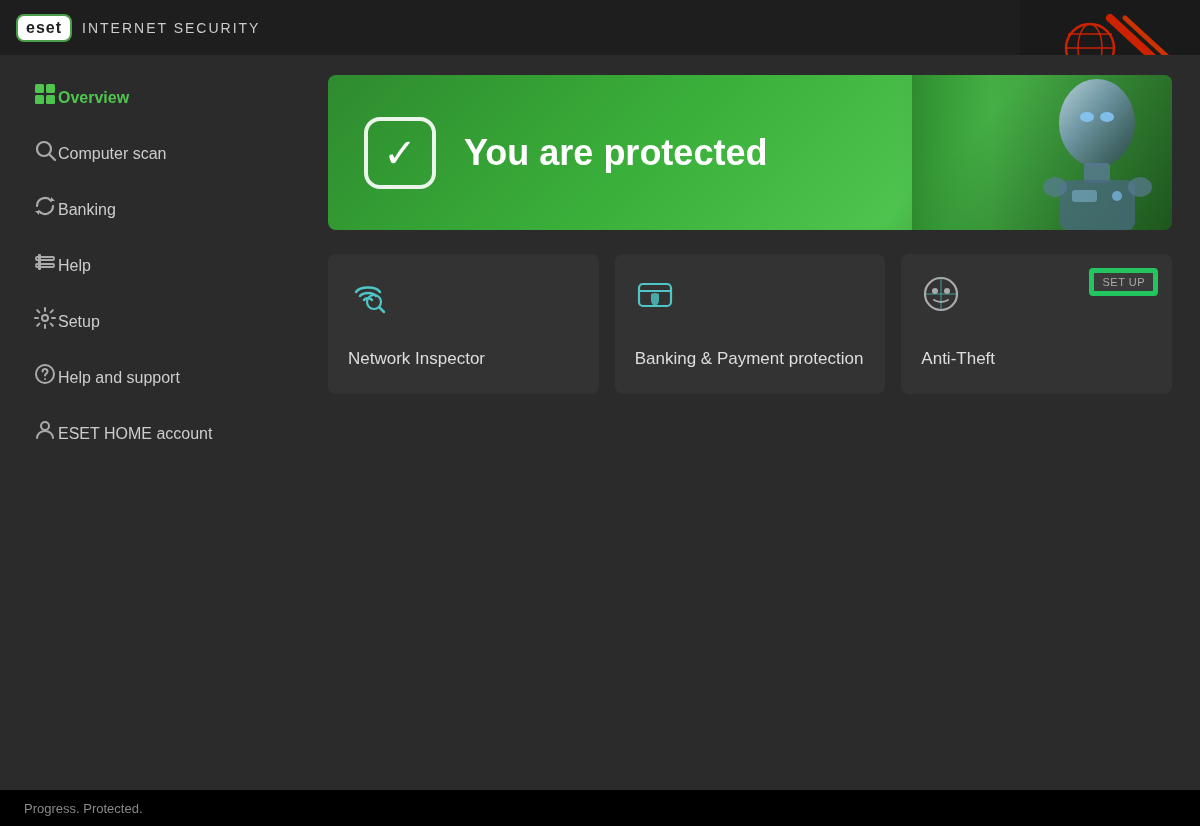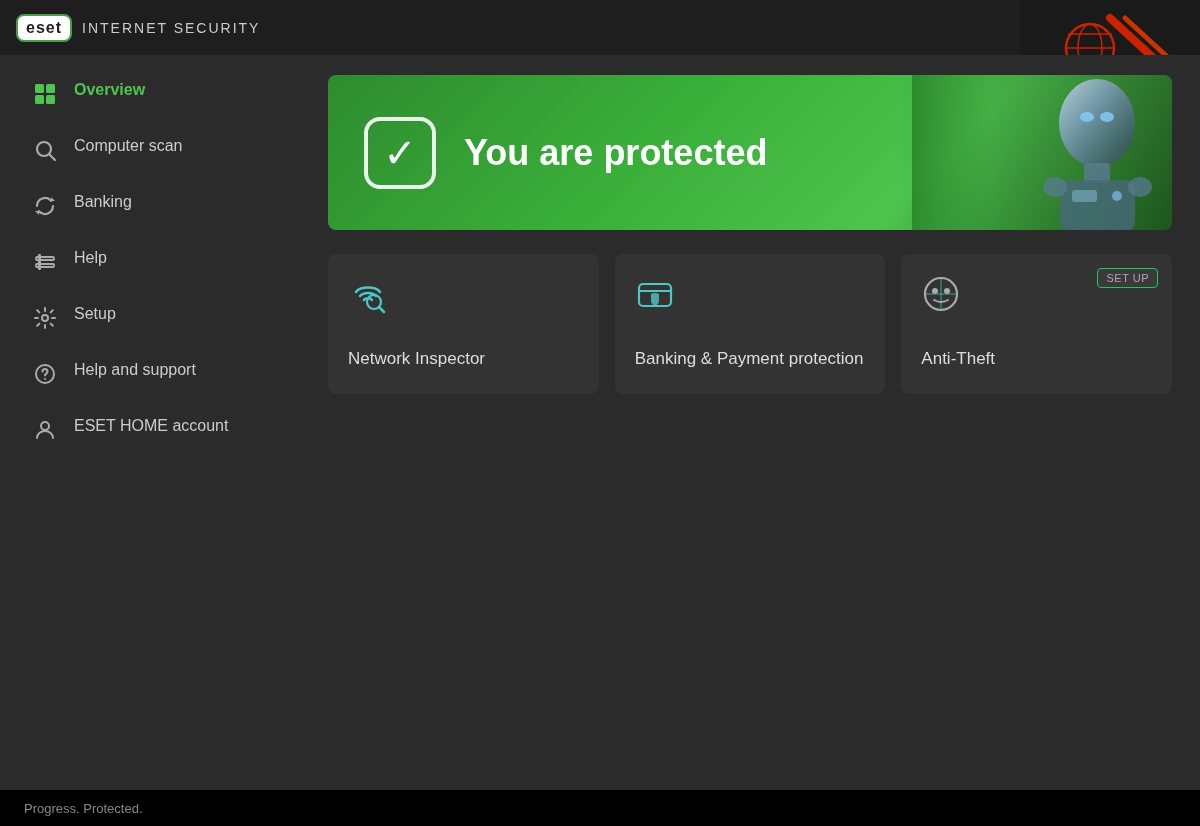--- a/index.html
+++ b/index.html
@@ -87,22 +87,21 @@
 
     
     .sidebar {
       width: 300px;
       background: #2b2b2b;
       padding: 10px 0;
       flex-shrink: 0;
     }
     .nav-item {
       display: flex;
-      align-items: flex-start;
-      gap: 16px;
+      align-items: flex-end;
       padding: 14px 24px;
       color: #ccc;
       font-size: 16px;
       cursor: pointer;
       border-radius: 4px;
       margin: 2px 8px;
     }
     .nav-item.active { color: #4fc54f; }
     .nav-icon {
       width: 26px;
@@ -194,21 +193,21 @@
       color: #ddd;
       font-size: 17px;
       font-weight: 500;
       line-height: 1.3;
     }
     .setup-badge {
       position: absolute;
       top: 14px;
       right: 14px;
       background: #3a3a3a;
-      border: 1px solid #22c55e;
+      border: 5px solid #22c55e;
       color: #aaa;
       font-size: 11px;
       padding: 3px 8px;
       border-radius: 4px;
       letter-spacing: 0.5px;
     }
 
     
     .status-bar {
       position: absolute;

